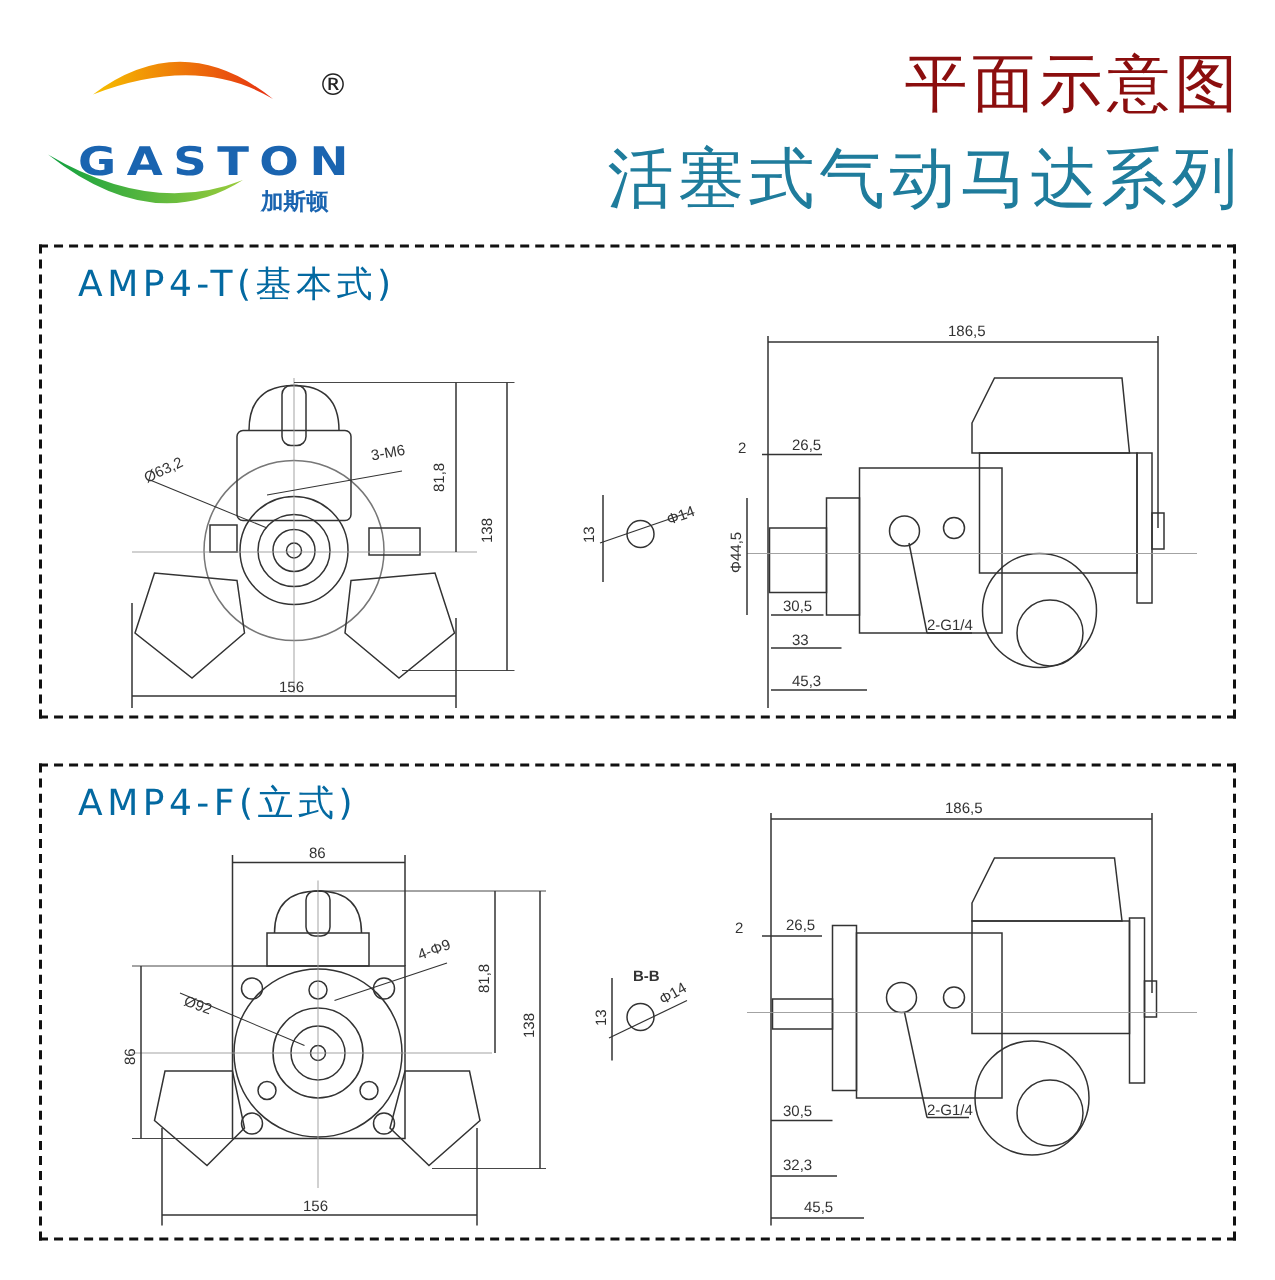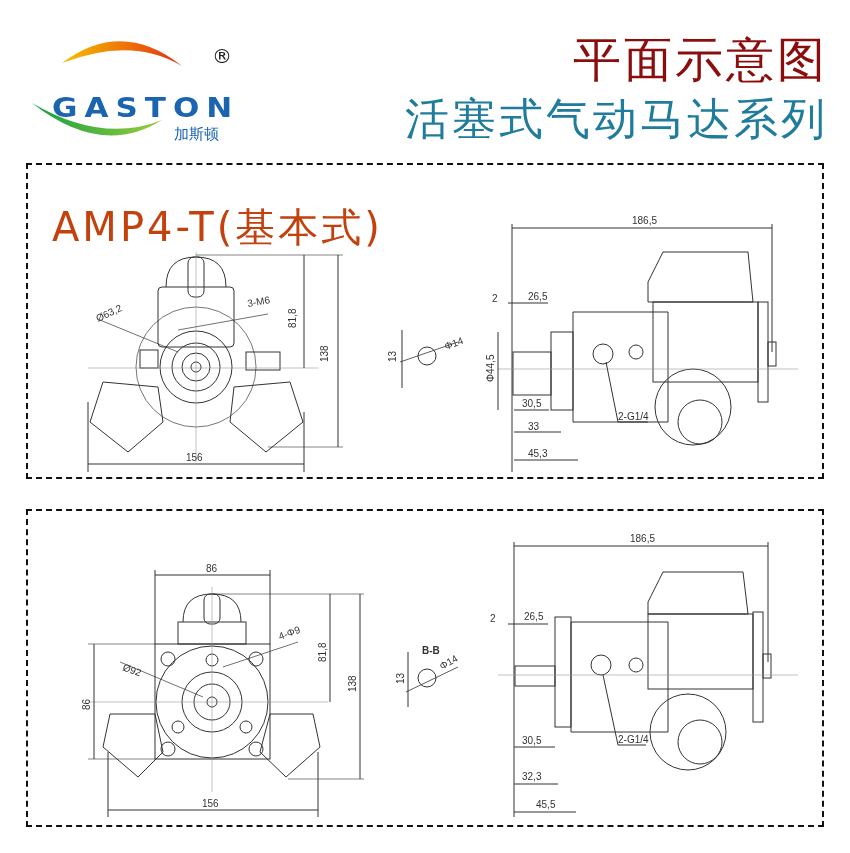--- a/index.html
+++ b/index.html
@@ -1,26 +1,26 @@
 <!DOCTYPE html>
 <html><head>
 <meta charset="utf-8">
 <style>
   html,body{margin:0;padding:0;background:#fff;}
   body{width:850px;height:853px;position:relative;overflow:hidden;font-family:"DejaVu Sans","Liberation Sans",sans-serif;}
   .logo{position:absolute;left:22px;top:18px;width:210px;height:120px;}
   .logo-text{position:absolute;left:30px;top:72px;font-family:"DejaVu Sans",sans-serif;font-weight:bold;font-size:31px;letter-spacing:7px;color:#1a64b0;transform:scaleY(0.85);}
-  .logo-cn{position:absolute;left:152px;top:107px;font-size:15px;font-weight:normal;color:#1a64b0;}
+  .logo-cn{position:absolute;left:152px;top:107px;font-size:15px;font-weight:bold;color:#1a64b0;}
   .logo-reg{position:absolute;left:190px;top:26px;font-size:20px;color:#222;}
-  .title-main{position:absolute;right:22px;top:28px;font-size:48px;color:#8b0e0e;letter-spacing:3px;}
+  .title-main{position:absolute;right:22px;top:28px;font-size:42px;color:#8b0e0e;letter-spacing:3px;}
   .title-sub{position:absolute;right:22px;top:90px;font-size:44px;color:#1f7c9c;letter-spacing:3px;}
   .panel{position:absolute;left:26px;width:798px;border:2px dashed #111;box-sizing:border-box;}
   .panel-1{top:163px;height:316px;}
   .panel-2{top:509px;height:318px;}
-  .panel-title{position:absolute;left:24px;top:8px;font-size:40px;color:#c2410c;letter-spacing:3px;margin-top:27px;}
+  .panel-title{position:absolute;left:24px;top:8px;font-size:24px;color:#0369a1;letter-spacing:3px;}
   svg.draw{position:absolute;left:0;top:0;}
   svg text{font-family:"Liberation Sans",sans-serif;font-size:10px;fill:#333;}
 </style>
 </head>
 <body>
 
 <div class="logo">
   <svg width="210" height="120" viewBox="0 0 210 120">
     <defs>
       <linearGradient id="gTop" x1="0" x2="1">
@@ -122,20 +122,21 @@
       <text x="466" y="380" transform="rotate(-90 466 380)">Φ44,5</text>
       <text x="494" y="405">30,5</text>
       <text x="500" y="428">33</text>
       <text x="500" y="455">45,3</text>
       <text x="590" y="418">2-G1/4</text>
     </g>
   </svg>
 </div>
 
 <div class="panel panel-2">
+  <div class="panel-title">AMP4-F(立式)</div>
   <svg class="draw" width="798" height="318" stroke="#333" fill="none" stroke-width="1">
     <g transform="translate(0,-509)">
       <rect x="127" y="642" width="115" height="115"></rect>
       <circle cx="184" cy="700" r="56"></circle>
       <circle cx="184" cy="700" r="30"></circle>
       <circle cx="184" cy="700" r="18"></circle>
       <circle cx="184" cy="700" r="5"></circle>
       <circle cx="140" cy="657" r="7"></circle>
         <circle cx="228" cy="657" r="7"></circle>
       <circle cx="140" cy="747" r="7"></circle>

